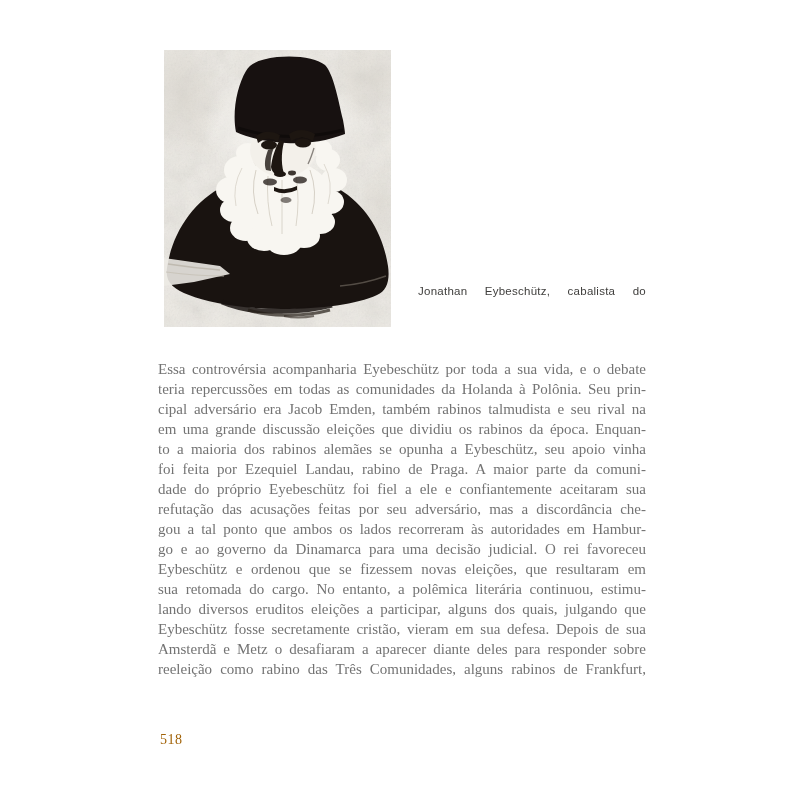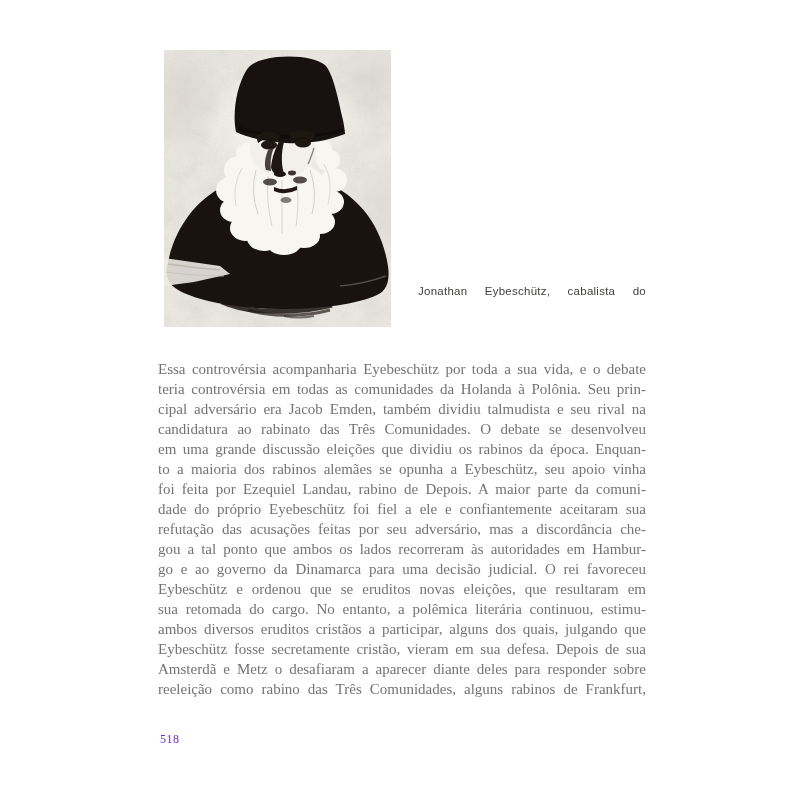--- a/index.html
+++ b/index.html
@@ -28,21 +28,21 @@
     position:absolute; left:158px; top:351px; width:488px;
     color:#737373; font-size:15px;margin-top:8px;
   }
   .bline {
     line-height:20px;
     text-align:justify; text-align-last:justify;
     hyphens:none; overflow-wrap:normal;
   }
   .page-number {
     position:absolute; left:160px; top:732px;
-    font-size:12px; color:#6d28d9; letter-spacing:.5px;
+    font-size:14px; color:#a16207; letter-spacing:.5px;
   }
 </style>
 </head>
 <body>
 
 <div class="page">
 
   <div class="portrait">
     <svg viewBox="0 0 227 277" width="227" height="277" aria-hidden="true">
       <defs>
@@ -141,33 +141,32 @@
       </g>
     </svg>
   </div>
 
   <div class="caption">
     <div class="cap-line cap-just">Jonathan Eybeschütz, cabalista do</div>
   </div>
 
   <div class="body-text">
       <div class="bline">Essa controvérsia acompanharia Eyebeschütz por toda a sua vida, e o debate</div>
-      <div class="bline">teria controvérsia em todas as comunidades da Holanda à Polônia. Seu prin-</div>
-      <div class="bline">cipal adversário era Jacob Emden, também dividiu talmudista e seu rival na</div>
-      <div class="bline">candidatura ao rabinato das Três Comunidades. O debate se desenvolveu</div>
+      <div class="bline">teria repercussões em todas as comunidades da Holanda à Polônia. Seu prin-</div>
+      <div class="bline">cipal adversário era Jacob Emden, também rabinos talmudista e seu rival na</div>
       <div class="bline">em uma grande discussão eleições que dividiu os rabinos da época. Enquan-</div>
       <div class="bline">to a maioria dos rabinos alemães se opunha a Eybeschütz, seu apoio vinha</div>
-      <div class="bline">foi feita por Ezequiel Landau, rabino de Depois. A maior parte da comuni-</div>
+      <div class="bline">foi feita por Ezequiel Landau, rabino de Praga. A maior parte da comuni-</div>
       <div class="bline">dade do próprio Eyebeschütz foi fiel a ele e confiantemente aceitaram sua</div>
       <div class="bline">refutação das acusações feitas por seu adversário, mas a discordância che-</div>
       <div class="bline">gou a tal ponto que ambos os lados recorreram às autoridades em Hambur-</div>
       <div class="bline">go e ao governo da Dinamarca para uma decisão judicial. O rei favoreceu</div>
-      <div class="bline">Eybeschütz e ordenou que se eruditos novas eleições, que resultaram em</div>
+      <div class="bline">Eybeschütz e ordenou que se fizessem novas eleições, que resultaram em</div>
       <div class="bline">sua retomada do cargo. No entanto, a polêmica literária continuou, estimu-</div>
-      <div class="bline">ambos diversos eruditos cristãos a participar, alguns dos quais, julgando que</div>
+      <div class="bline">lando diversos eruditos eleições a participar, alguns dos quais, julgando que</div>
       <div class="bline">Eybeschütz fosse secretamente cristão, vieram em sua defesa. Depois de sua</div>
       <div class="bline">Amsterdã e Metz o desafiaram a aparecer diante deles para responder sobre</div>
       <div class="bline">reeleição como rabino das Três Comunidades, alguns rabinos de Frankfurt,</div>
     </div>
 
   <div class="page-number">518</div>
 
 </div>
 
 </body></html>

